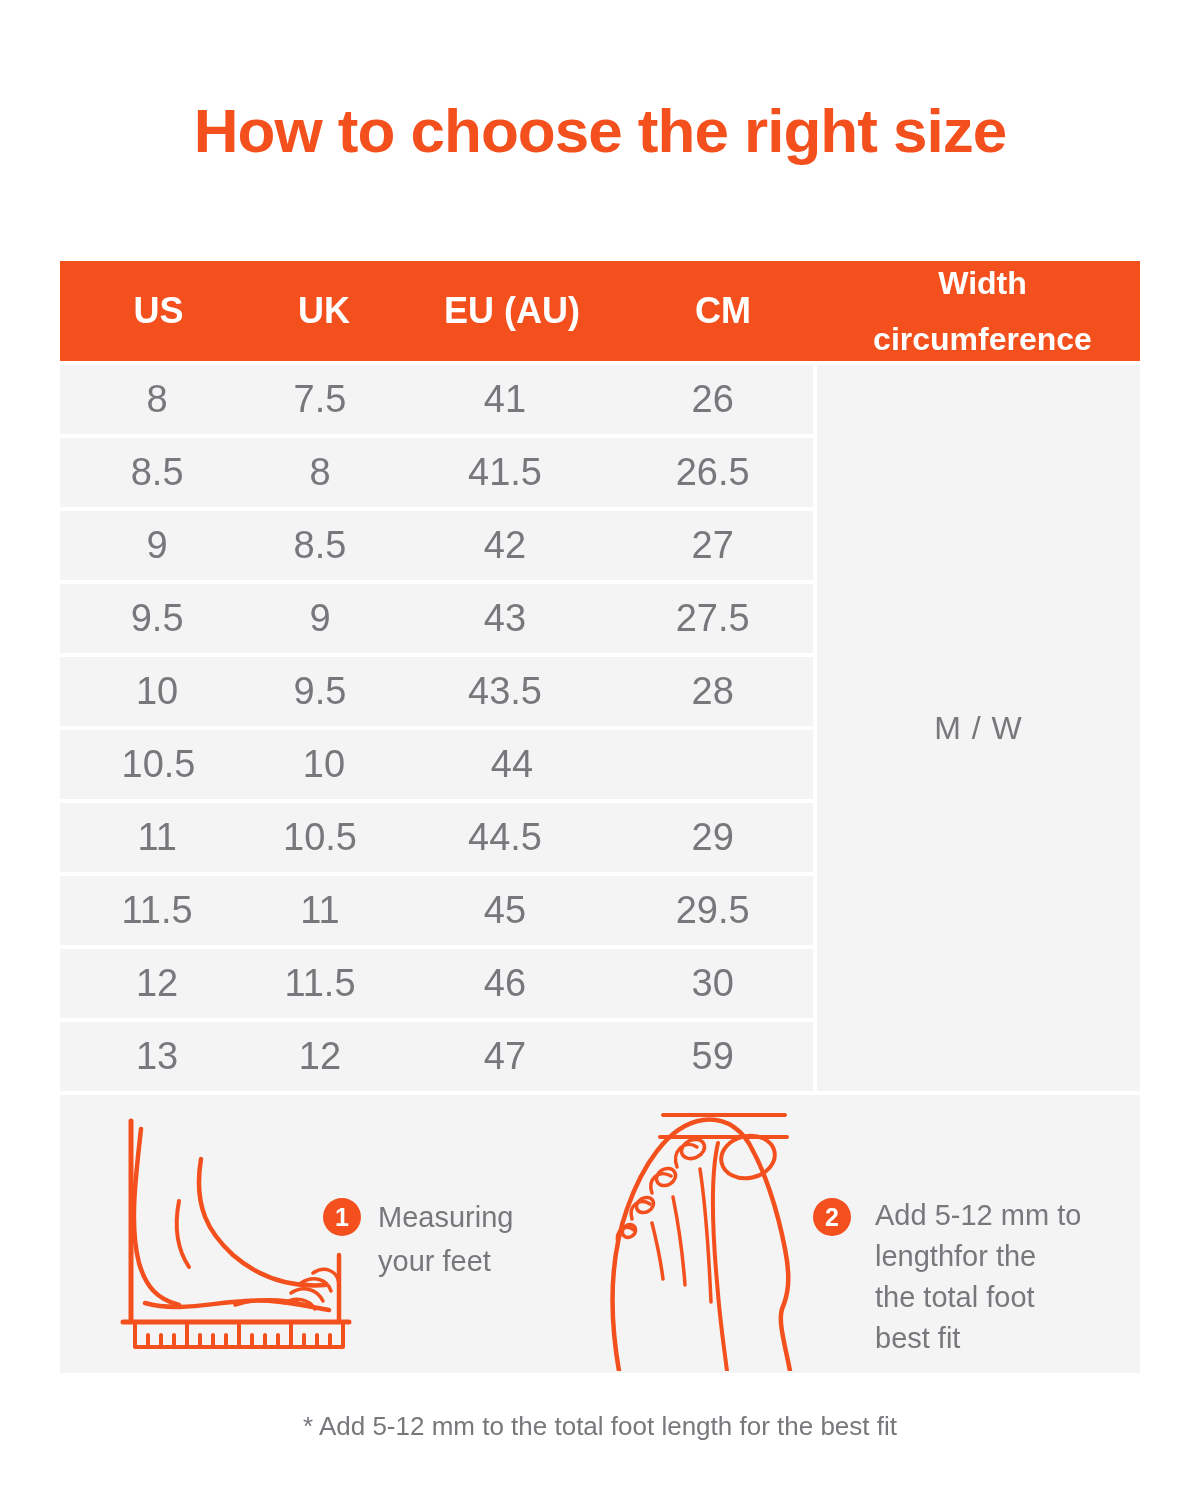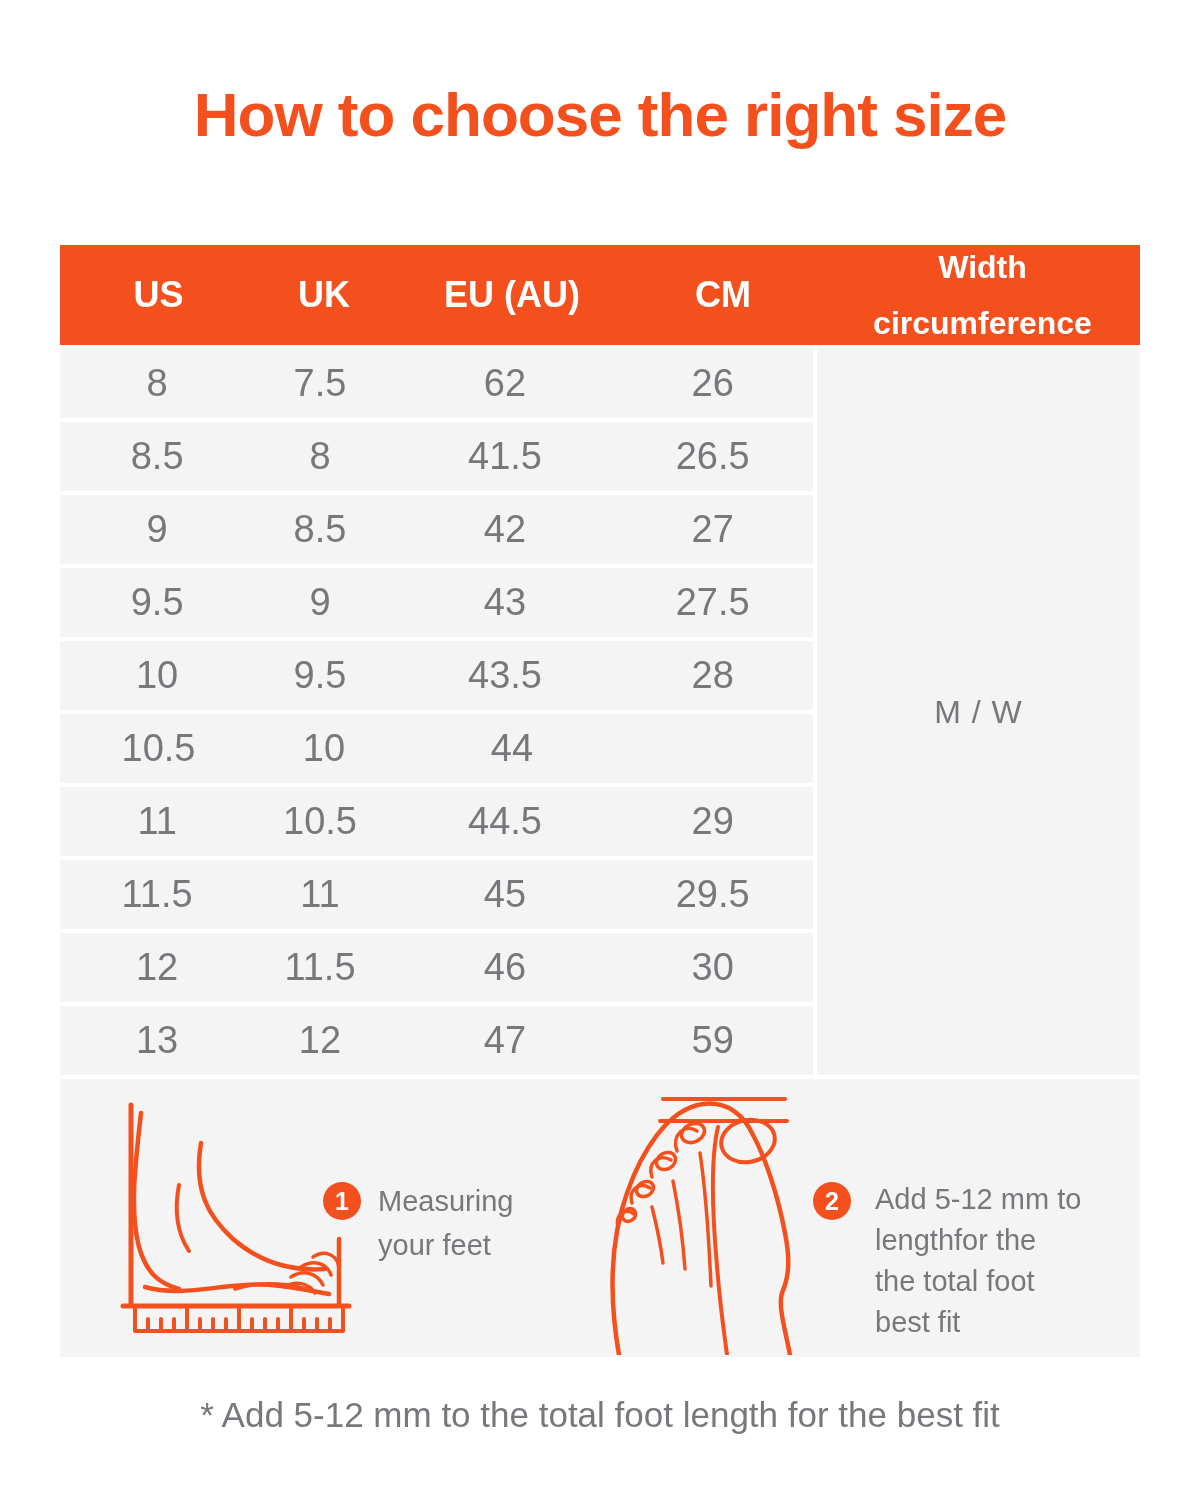--- a/index.html
+++ b/index.html
@@ -13,21 +13,21 @@
   body{
     width:1200px;height:1500px;
     background:var(--white);
     font-family:"Liberation Sans","DejaVu Sans",sans-serif;
     overflow:hidden;
   }
   .page{width:1200px;height:1500px;position:relative;}
 
   
   .title{
-    margin:0;
+    margin:16px;
     padding-top:84px;
     text-align:center;
     font-size:62px;
     line-height:62px;
     font-weight:bold;
     letter-spacing:-1px;
     color:var(--accent);
   }
 
   
@@ -111,21 +111,21 @@
   }
   .t1{left:318px;top:100px;}
   .t1 .line{line-height:44px;}
   .t2{left:815px;top:100px;}
   .t2 .line{line-height:41px;}
 
   
   .footnote{
     margin:38px 0 12px;
     text-align:center;
-    font-size:35px;
+    font-size:26px;
     color:var(--gray);
   }
 </style>
 </head>
 <body>
 
 <div class="page">
 
   <h1 class="title">How to choose the right size</h1>
 
@@ -138,21 +138,21 @@
       <div class="th c5">
         <span>Width</span>
         <span>circumference</span>
       </div>
     </div>
     <div class="tbody">
       <div class="rows">
           <div class="row">
             <div class="cell c1">8</div>
             <div class="cell c2">7.5</div>
-            <div class="cell c3">62</div>
+            <div class="cell c3">41</div>
             <div class="cell c4">26</div>
           </div>
           <div class="row">
             <div class="cell c1">8.5</div>
             <div class="cell c2">8</div>
             <div class="cell c3">41.5</div>
             <div class="cell c4">26.5</div>
           </div>
           <div class="row">
             <div class="cell c1">9</div>

